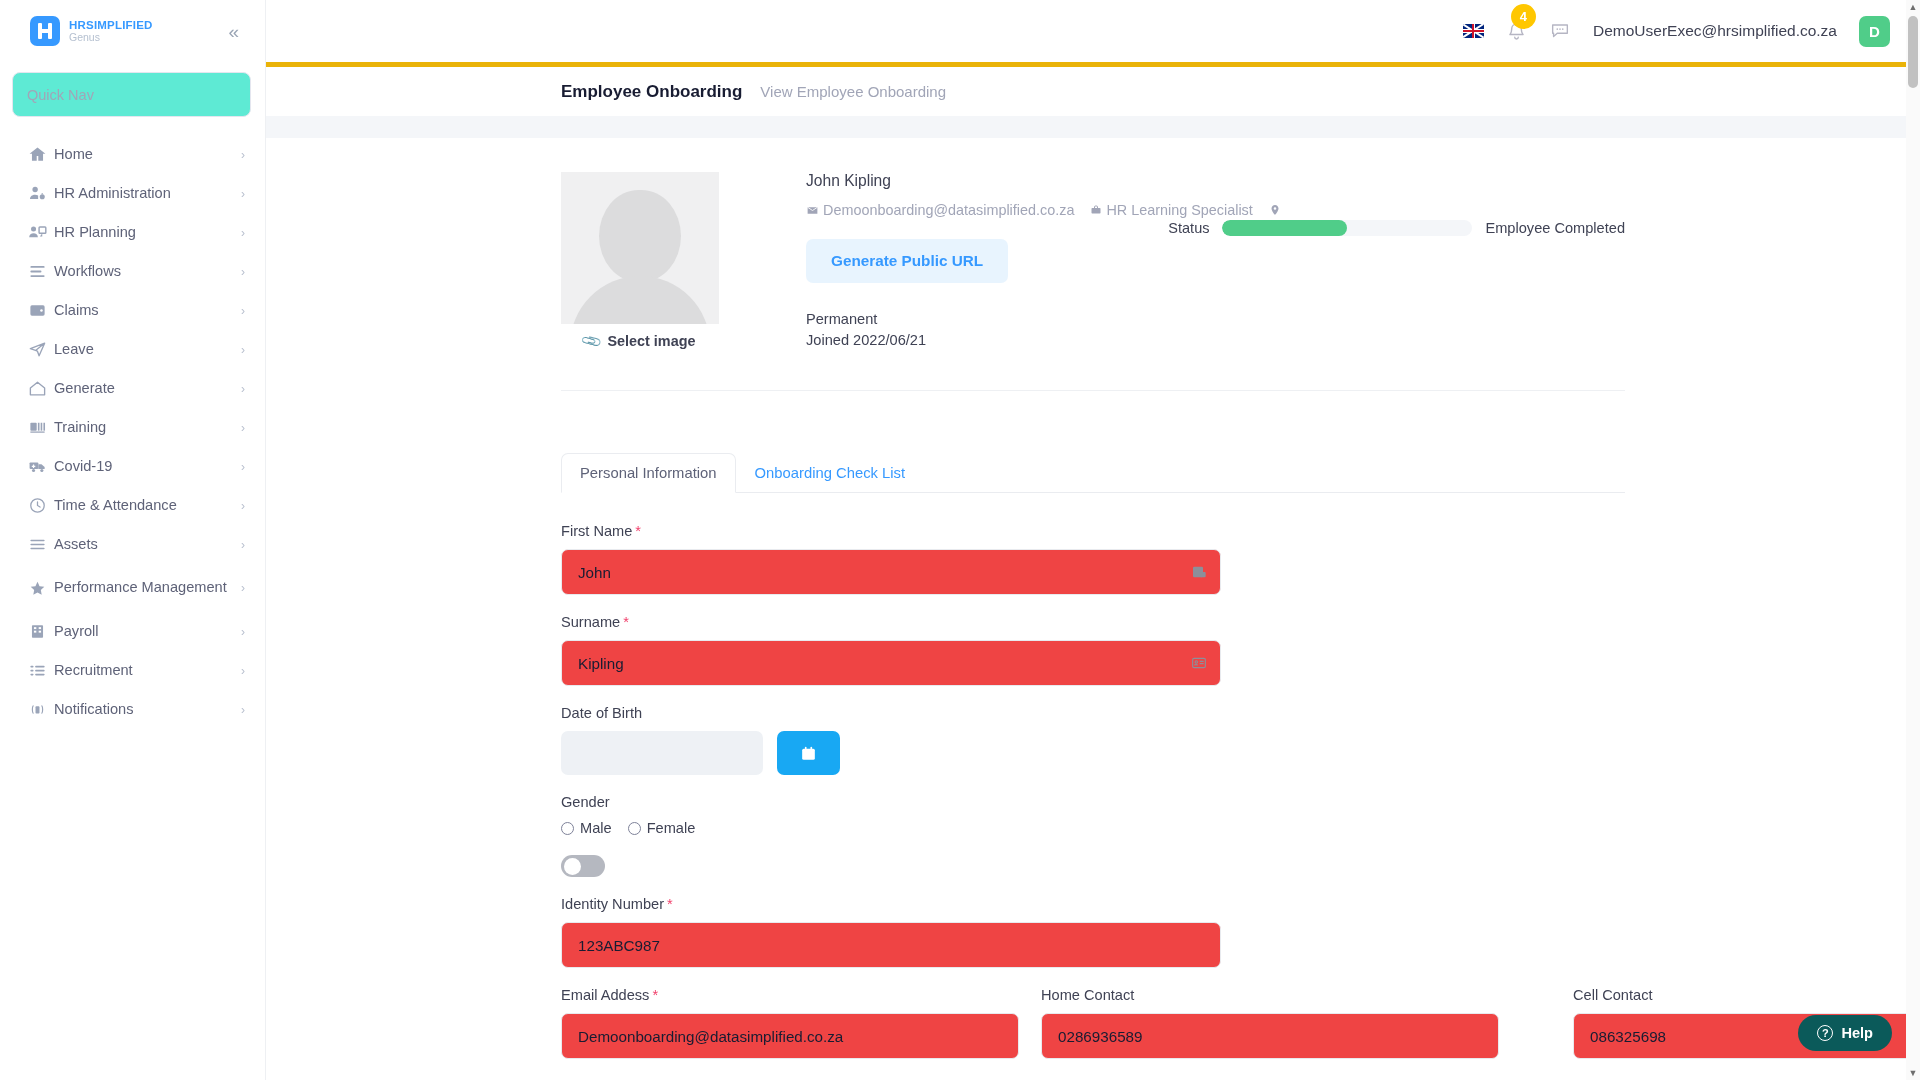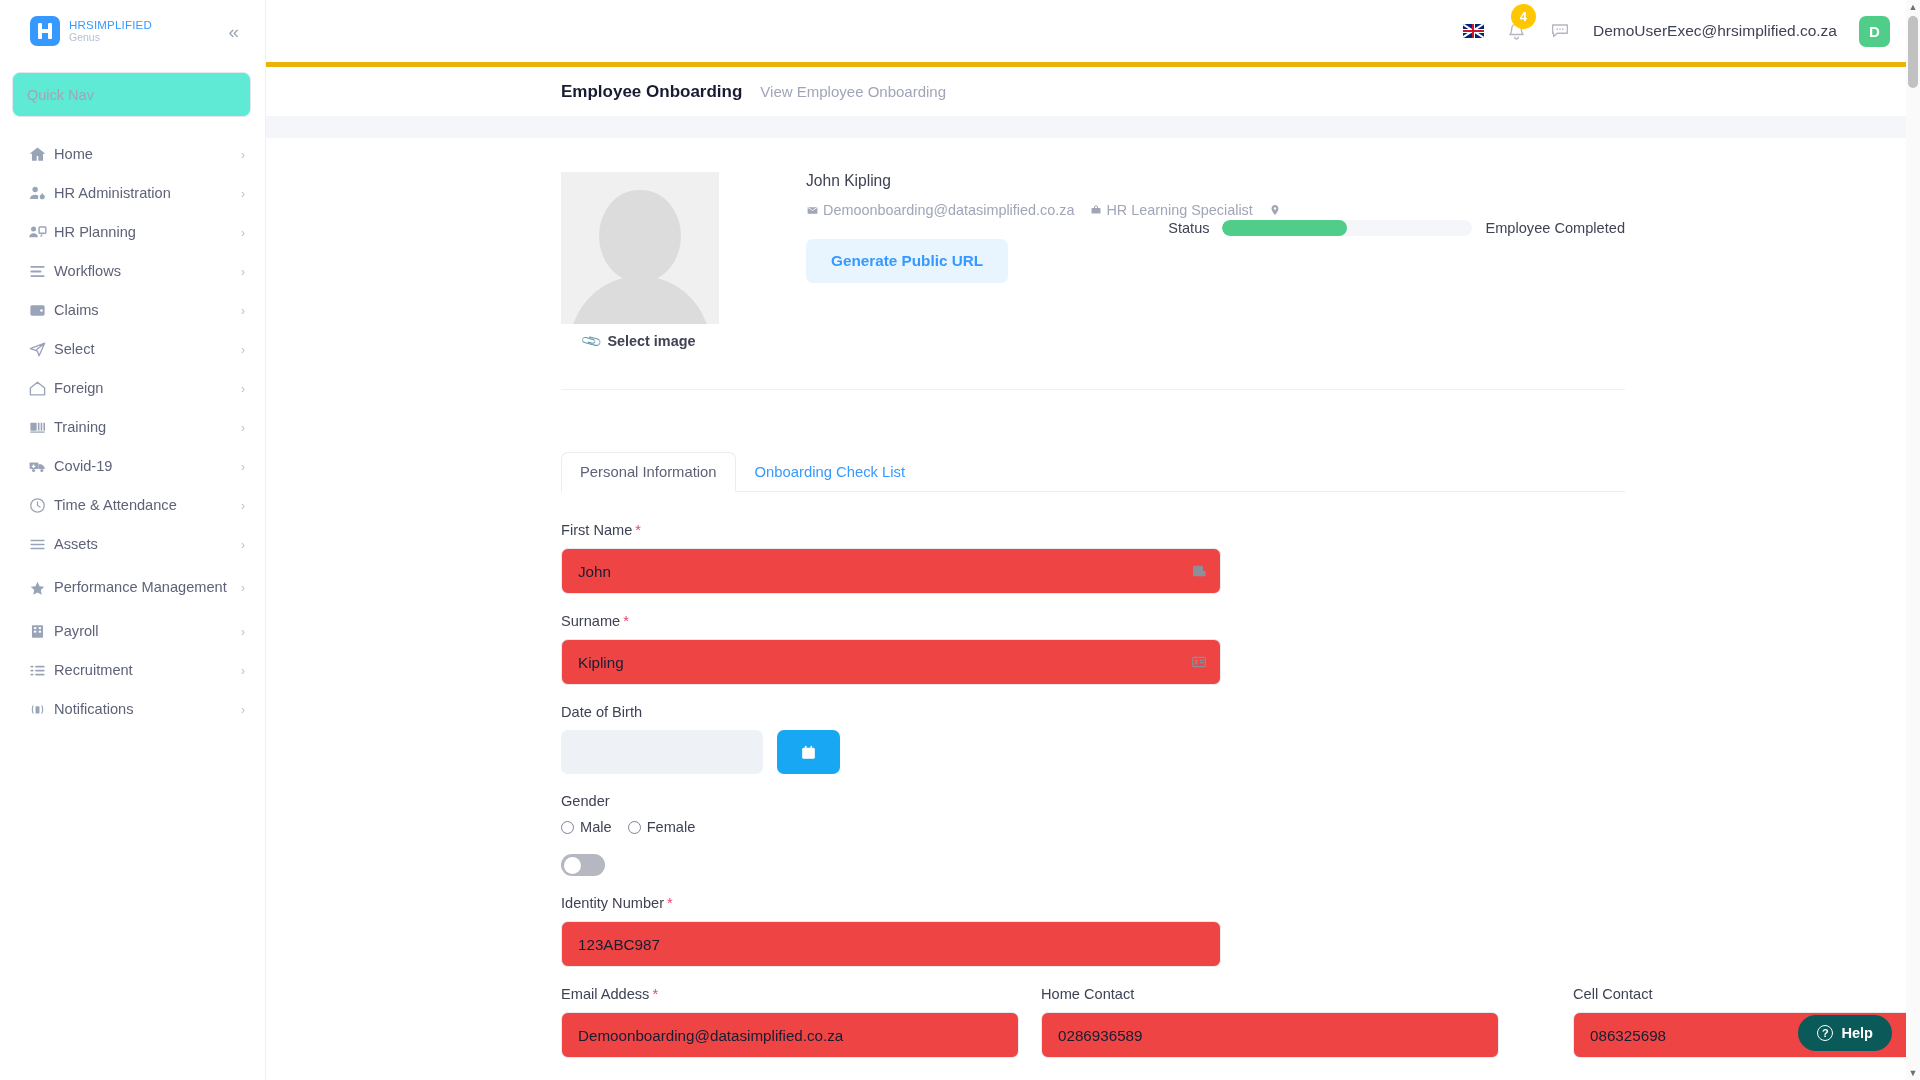--- a/index.html
+++ b/index.html
@@ -34,21 +34,21 @@
     display: flex; align-items: center; justify-content: center;
     position: relative;
   }
   .brand-mark .h1, .brand-mark .h2 {
     position: absolute; width: 4px; height: 16px; background: #fff; border-radius: 1px;
   }
   .brand-mark .h1 { left: 8px; }
   .brand-mark .h2 { right: 8px; }
   .brand-mark .hbar { position: absolute; width: 14px; height: 4px; background: #fff; }
   .brand-text { line-height: 1.05; }
-  .brand-name { font-size: 11.5px; font-weight: normal; color: #3699ff; letter-spacing: .2px; }
+  .brand-name { font-size: 11.5px; font-weight: bold; color: #3699ff; letter-spacing: .2px; }
   .brand-sub { font-size: 10.5px; color: #b5c0d0; }
   .collapse-btn {
     font-size: 19px; color: #9aa5b5; cursor: pointer; line-height: 1;
     padding: 4px 6px;
   }
 
   .quicknav-wrap { padding: 10px 14px 0 12px; }
   .quicknav {
     width: 100%; height: 45px;
     border: 1px solid #e4e6ef; border-radius: 8px;
@@ -330,30 +330,30 @@
           </span>
         <span class="nav-label">Claims</span>
         <span class="nav-chev">›</span>
       </div>
       <div class="nav-item">
         <span class="nav-ico">
             <svg width="19" height="19" viewBox="0 0 24 24" fill="none" stroke="currentColor" stroke-width="1.7" stroke-linejoin="round">
               <path d="M21 4 3 11l6.5 2.2L21 4zM9.5 13.2 21 4l-7 16-2.2-6z"></path>
             </svg>
           </span>
-        <span class="nav-label">Select</span>
+        <span class="nav-label">Leave</span>
         <span class="nav-chev">›</span>
       </div>
       <div class="nav-item">
         <span class="nav-ico">
             <svg width="19" height="19" viewBox="0 0 24 24" fill="none" stroke="currentColor" stroke-width="1.7" stroke-linejoin="round">
               <path d="M12 4 3 11.5V20h18v-8.5L12 4z"></path>
             </svg>
           </span>
-        <span class="nav-label">Foreign</span>
+        <span class="nav-label">Generate</span>
         <span class="nav-chev">›</span>
       </div>
       <div class="nav-item">
         <span class="nav-ico">
             <svg width="19" height="19" viewBox="0 0 24 24" fill="currentColor">
               <rect x="3" y="6" width="8" height="10" rx="1"></rect>
               <rect x="12.5" y="6" width="2" height="10"></rect>
               <rect x="16" y="6" width="2" height="10"></rect>
               <rect x="19.5" y="6" width="2" height="10"></rect>
               <rect x="3" y="17" width="18" height="1.6"></rect>
@@ -516,20 +516,24 @@
                 </svg>
               <span>HR Learning Specialist</span>
             </span>
             <span>
               <svg width="12" height="14" viewBox="0 0 24 24" fill="currentColor">
                   <path d="M12 2c-3.9 0-7 3.1-7 7 0 5.2 7 13 7 13s7-7.8 7-13c0-3.9-3.1-7-7-7zm0 9.6A2.6 2.6 0 1 1 12 6.4a2.6 2.6 0 0 1 0 5.2z"></path>
                 </svg>
             </span>
           </div>
           <button class="gen-url">Generate Public URL</button>
+          <div class="emp-type">
+            <div>Permanent</div>
+            <div>Joined 2022/06/21</div>
+          </div>
         </div>
 
         <div class="status-block">
           <span class="status-label">Status</span>
           <div class="progress-track">
             <div class="progress-fill" id="progress-fill" style="width: 50%;"></div>
           </div>
           <span class="status-text">Employee Completed</span>
         </div>
       </div>

